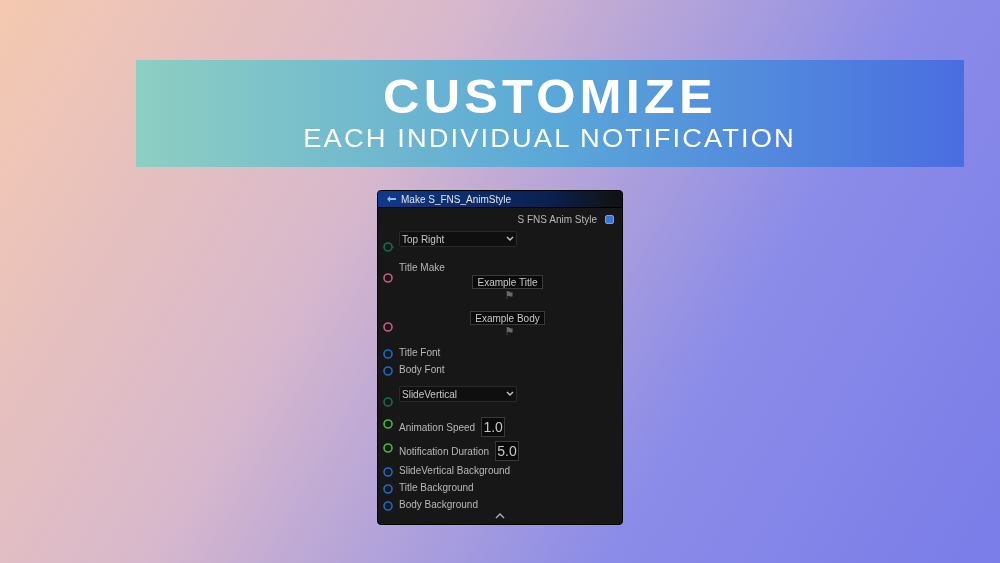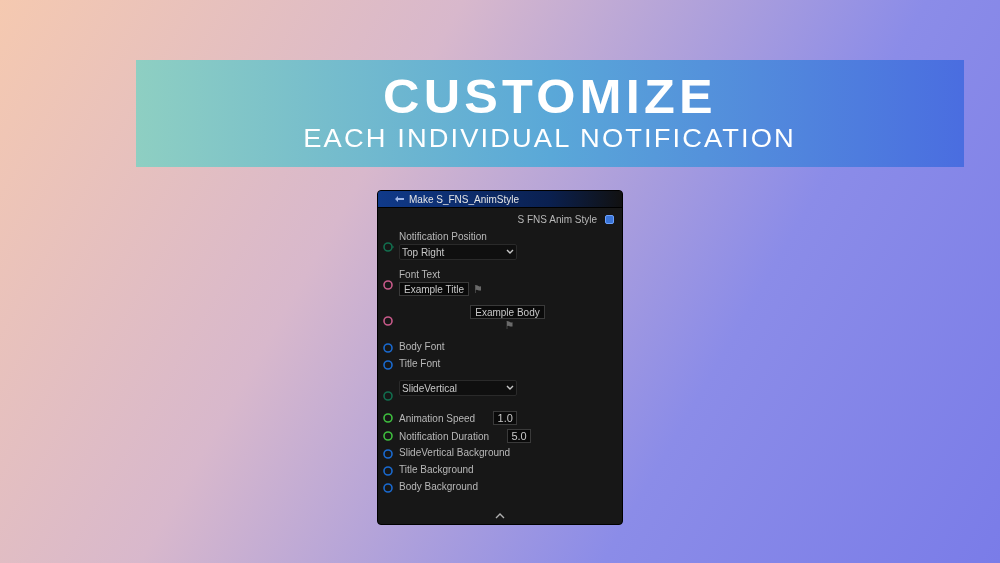--- a/index.html
+++ b/index.html
@@ -50,21 +50,21 @@
     font-size: 10px;
     color: #c8c8c8;
     overflow: hidden;
   }
   .node-header {
     height: 17px;
     background: linear-gradient(90deg, #103a8a 0%, #0a2050 70%, #111 100%);
     border-bottom: 1px solid #000;
     display: flex;
     align-items: center;
-    padding-left: 16px;
+    padding-left: 8px;
     gap: 4px;
   }
   .node-header-icon {
     width: 11px; height: 11px;
     display:flex; align-items:center; justify-content:center;
   }
   .node-header-title {
     color: #e6e6e6;
     font-size: 10px;
     font-weight: 500;
@@ -98,21 +98,21 @@
   .pin {
     width: 12px; height: 12px;
     display:flex; align-items:center; justify-content:center;
     margin-top: 1px;
     flex-shrink: 0;
   }
   .pin svg { display:block; }
   .pin-tall { margin-top: 10px; }
   .row-content { flex: 1; display:flex; flex-direction:column; gap:2px; }
   .label { color:#b8b8b8; font-size:10px; }
-  .inline-label { display:flex; align-items:center; gap:18px; }
+  .inline-label { display:flex; align-items:center; gap:6px; }
   .dropdown {
     background:#0f0f0f;
     border:1px solid #2a2a2a;
     border-radius:2px;
     height:16px;
     width:118px;
     display:flex;
     align-items:center;
     justify-content:space-between;
     padding:0 2px;
@@ -135,25 +135,25 @@
     min-width: 50px;
   }
   .flag {
     color:#6a6a6a;
     font-size:11px;
     margin-left:4px;
   }
   .num-input {
     background:#0a0a0a;
     border:1px solid #3a3a3a;
-    height:14px;
+    height:20px;
     width:24px;
     padding:0 3px;
     color:#c8c8c8;
-    font-size:11px;
+    font-size:14px;
     display:inline-flex;
     align-items:center;
     justify-content:center;
     text-align:right;
   }
   .expand-footer {
     position:absolute;
     bottom:2px;
     left:0; right:0;
     height:12px;
@@ -189,40 +189,39 @@
     </div>
 
     <div class="row">
       <span class="pin pin-tall">
         <svg width="12" height="12">
             <circle cx="6" cy="6" r="4" fill="none" stroke="#126e4e" stroke-width="1.6"></circle>
             <path d="M10 6 L13 6" stroke="#126e4e"></path>
           </svg>
       </span>
       <div class="row-content">
-        <span class="label">Notification Position</span>
         <div class="dropdown">
           <span>Top Right</span>
           <svg class="chev-down" viewBox="0 0 8 8">
               <path d="M1 2 L4 5 L7 2" fill="none" stroke="#c8c8c8" stroke-width="1.4"></path>
             </svg>
         </div>
       </div>
     </div>
     <div class="sep"></div>
 
     <div class="row">
       <span class="pin pin-tall">
         <svg width="12" height="12">
             <circle cx="6" cy="6" r="4" fill="none" stroke="#c85a8a" stroke-width="1.6"></circle>
           </svg>
       </span>
       <div class="row-content">
-        <span class="label">Font Text</span>
-        <div style="display:flex;align-items:center;">
+        <span class="label">Title Make</span>
+        <div style="display:flex;align-items:center;flex-direction:column;">
           <span class="text-input">Example Title</span>
           <span class="flag">⚑</span>
         </div>
       </div>
     </div>
     <div class="sep"></div>
 
     <div class="row">
       <span class="pin pin-tall">
         <svg width="12" height="12">
@@ -237,30 +236,30 @@
       </div>
     </div>
     <div class="sep"></div>
 
     <div class="row">
       <span class="pin">
         <svg width="12" height="12">
             <circle cx="6" cy="6" r="4" fill="none" stroke="#1a6ad0" stroke-width="1.6"></circle>
           </svg>
       </span>
+      <span class="label">Title Font</span>
+    </div>
+
+    <div class="row">
+      <span class="pin">
+        <svg width="12" height="12">
+            <circle cx="6" cy="6" r="4" fill="none" stroke="#1a6ad0" stroke-width="1.6"></circle>
+          </svg>
+      </span>
       <span class="label">Body Font</span>
-    </div>
-
-    <div class="row">
-      <span class="pin">
-        <svg width="12" height="12">
-            <circle cx="6" cy="6" r="4" fill="none" stroke="#1a6ad0" stroke-width="1.6"></circle>
-          </svg>
-      </span>
-      <span class="label">Title Font</span>
     </div>
     <div class="sep"></div>
 
     <div class="row">
       <span class="pin pin-tall">
         <svg width="12" height="12">
             <circle cx="6" cy="6" r="4" fill="none" stroke="#126e4e" stroke-width="1.6"></circle>
           </svg>
       </span>
       <div class="row-content">

